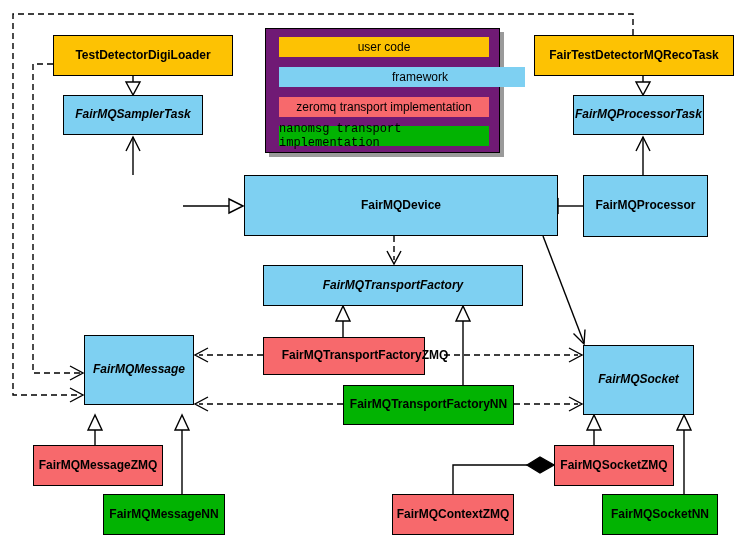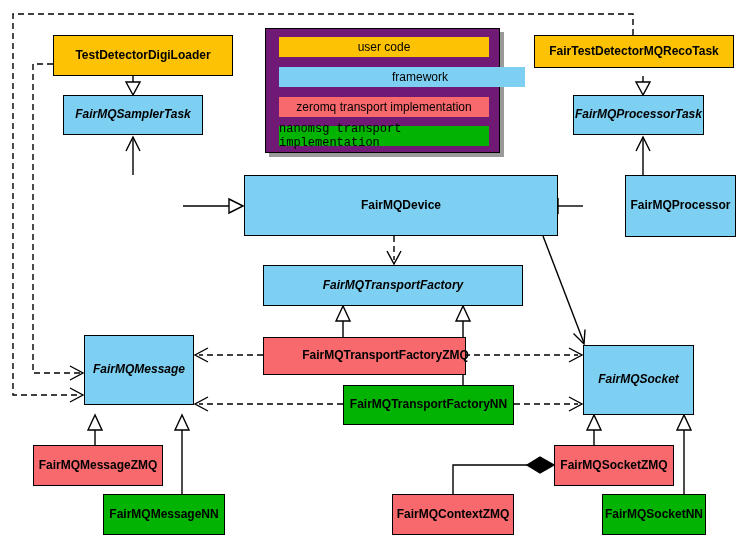--- a/index.html
+++ b/index.html
@@ -154,44 +154,44 @@
 
   <div class="legend">
     <div class="swatch c-user" style="top:8px;">user code</div>
     <div class="swatch c-framework" style="top:38px;padding-left:36px;">framework</div>
     <div class="swatch c-zeromq" style="top:68px;">zeromq transport implementation</div>
     <div class="swatch c-nanomsg" style="top:97px;font-family:Liberation Mono, monospace;">nanomsg transport implementation</div>
   </div>
 
   <div class="node c-user" style="left:53px;top:35px;width:180px;height:41px;">TestDetectorDigiLoader</div>
 
-  <div class="node c-user" style="left:534px;top:35px;width:200px;height:33px;">FairTestDetectorMQRecoTask</div>
+  <div class="node c-user" style="left:534px;top:35px;width:200px;height:41px;">FairTestDetectorMQRecoTask</div>
 
   <div class="node c-framework abstract" style="left:63px;top:95px;width:140px;height:40px;">FairMQSamplerTask</div>
 
   <div class="node c-framework abstract" style="left:573px;top:95px;width:131px;height:40px;">FairMQProcessorTask</div>
 
 
   <div class="node c-framework" style="left:244px;top:175px;width:314px;height:61px;">FairMQDevice</div>
 
-  <div class="node c-framework" style="left:583px;top:175px;width:111px;height:62px;margin-left:42px;">FairMQProcessor</div>
+  <div class="node c-framework" style="left:583px;top:175px;width:125px;height:62px;">FairMQProcessor</div>
 
   <div class="node c-framework abstract" style="left:263px;top:265px;width:260px;height:41px;">FairMQTransportFactory</div>
 
-  <div class="node c-zeromq" style="left:263px;top:337px;width:203px;height:38px;padding-left:42px;">FairMQTransportFactoryZMQ</div>
+  <div class="node c-zeromq" style="left:263px;top:337px;width:162px;height:38px;padding-left:42px;">FairMQTransportFactoryZMQ</div>
 
   <div class="node c-nanomsg" style="left:343px;top:385px;width:171px;height:40px;">FairMQTransportFactoryNN</div>
 
   <div class="node c-framework abstract" style="left:84px;top:335px;width:110px;height:70px;">FairMQMessage</div>
 
   <div class="node c-framework abstract" style="left:583px;top:345px;width:111px;height:70px;">FairMQSocket</div>
 
   <div class="node c-zeromq" style="left:33px;top:445px;width:130px;height:41px;">FairMQMessageZMQ</div>
 
   <div class="node c-nanomsg" style="left:103px;top:494px;width:122px;height:41px;">FairMQMessageNN</div>
 
   <div class="node c-zeromq" style="left:554px;top:445px;width:120px;height:41px;">FairMQSocketZMQ</div>
 
-  <div class="node c-nanomsg" style="left:602px;top:494px;width:104px;height:41px;">FairMQSocketNN</div>
+  <div class="node c-nanomsg" style="left:602px;top:494px;width:116px;height:41px;">FairMQSocketNN</div>
 
   <div class="node c-zeromq" style="left:392px;top:494px;width:122px;height:41px;">FairMQContextZMQ</div>
 
 </div>
 
 </body></html>

